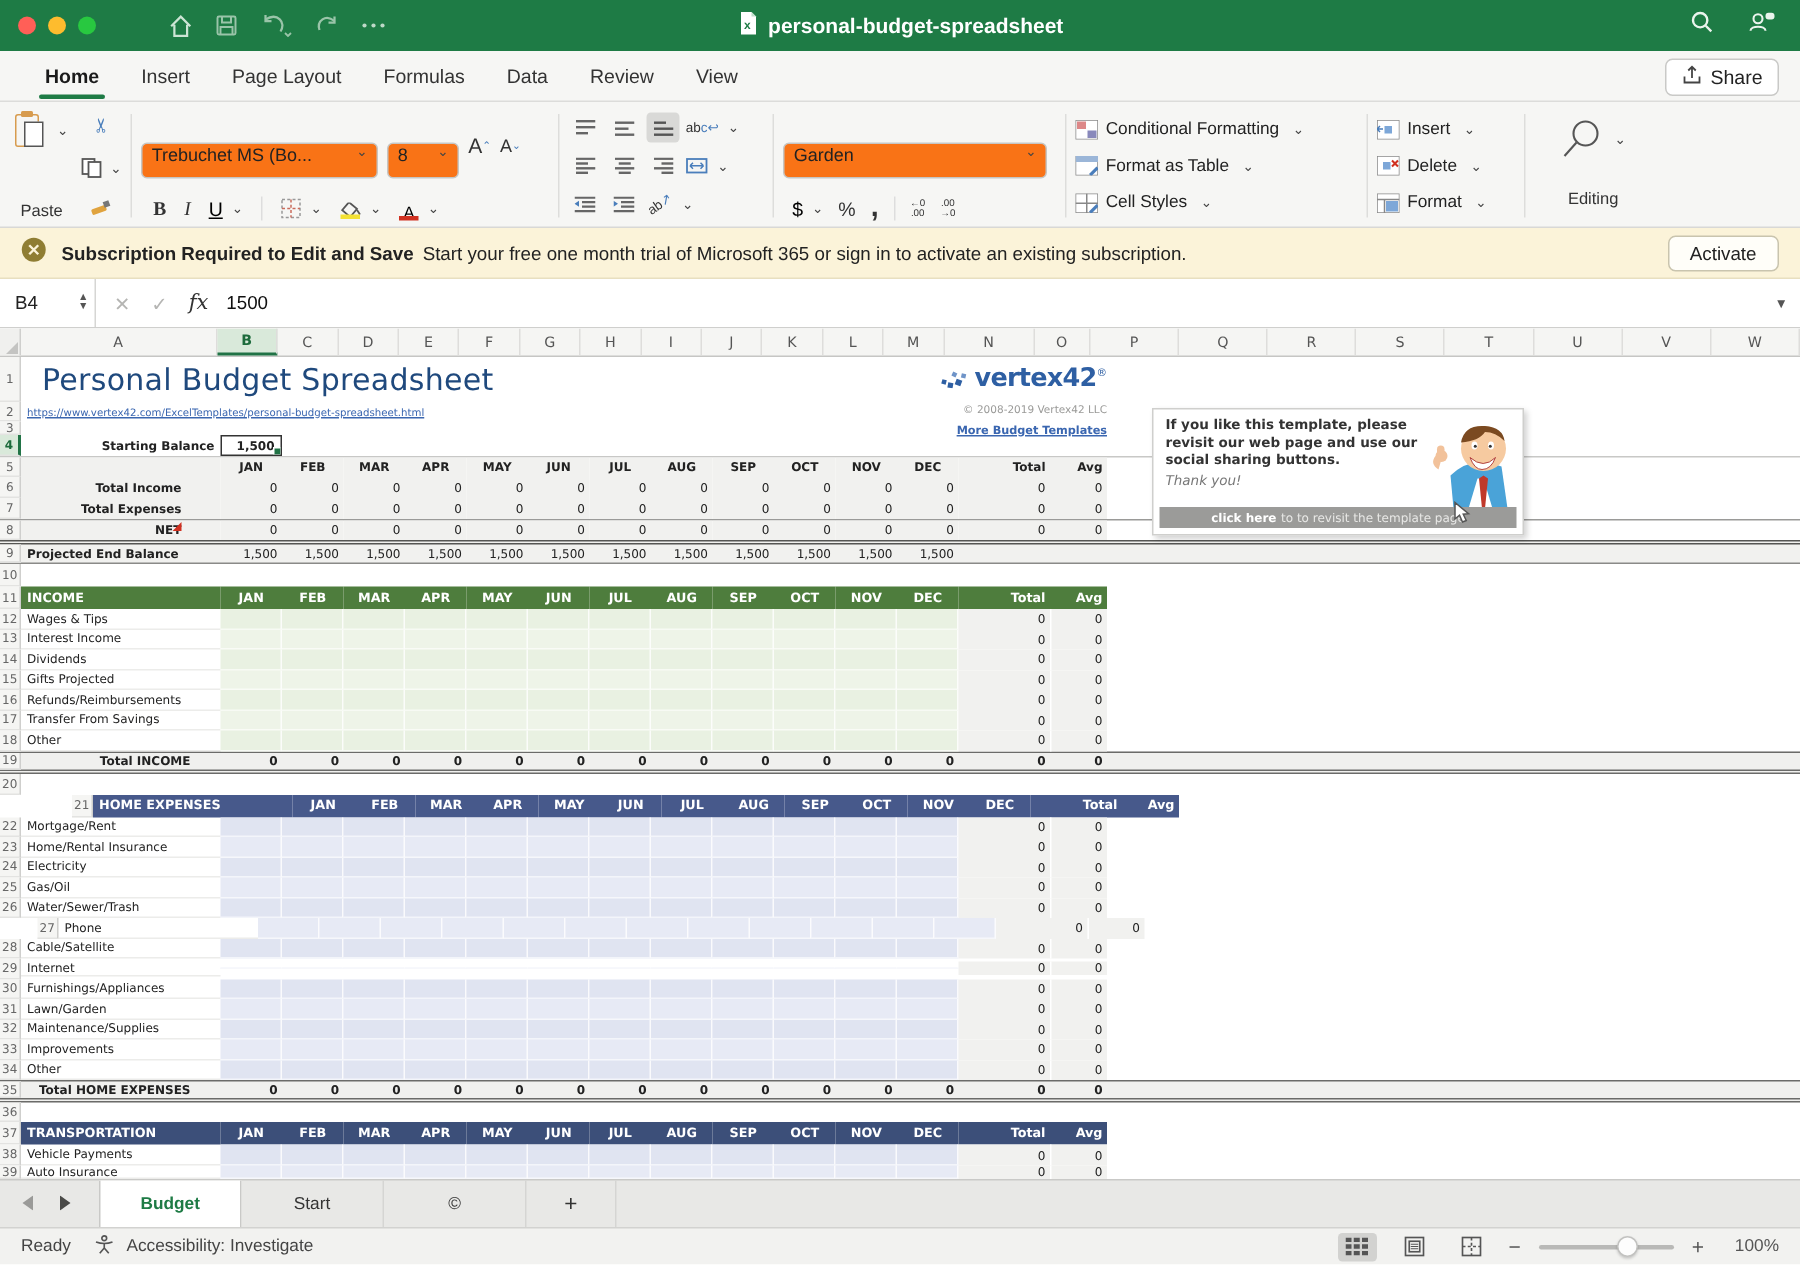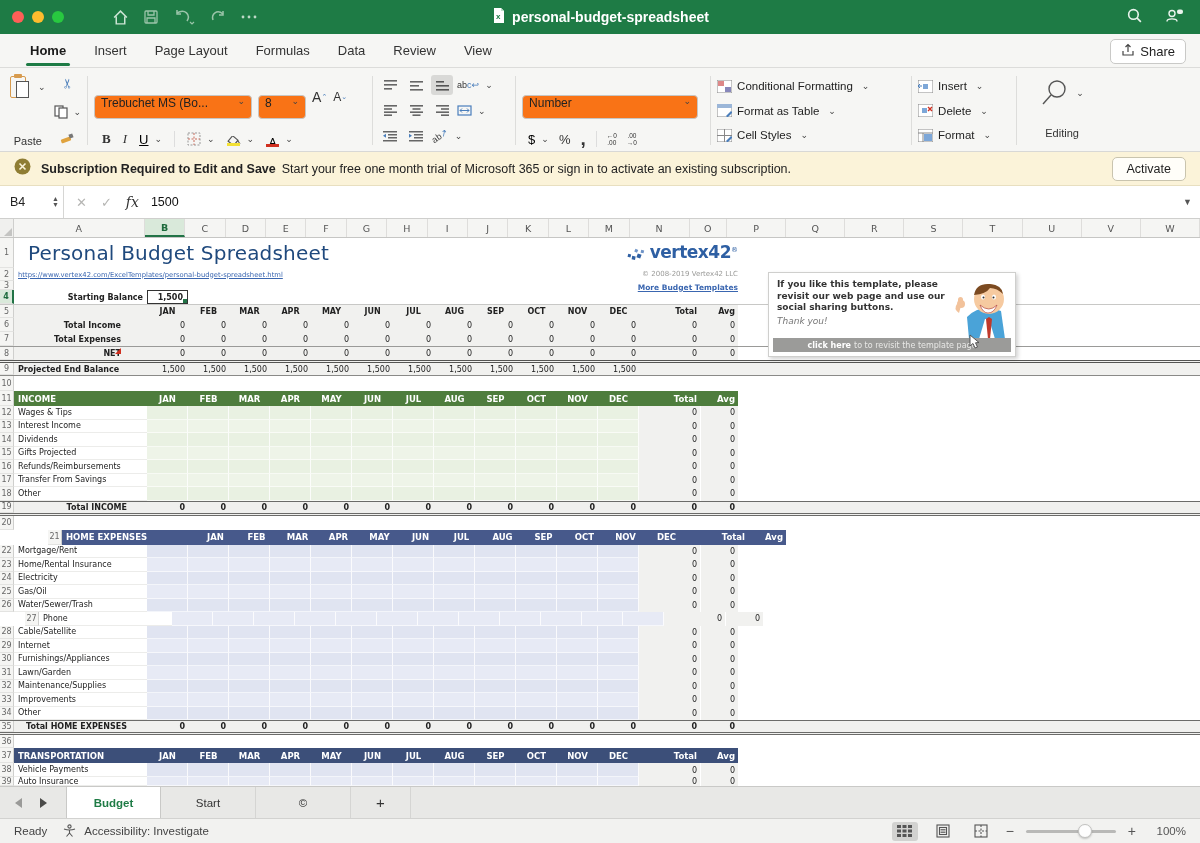--- a/index.html
+++ b/index.html
@@ -362,21 +362,21 @@
         <span class="rbtn">
             <span style="font-size:9px;color:#333;transform:rotate(-35deg);display:inline-block;">ab<span style="color:#4a7ebb;">↗</span></span>
             <span class="chev">⌄</span>
           </span>
       </div>
     </div>
     <div class="rdiv"></div>
 
     <div class="vstack" style="width:182px;">
       <div class="selbox" style="width:176px;">
-        <span>Number</span>
+        <span>Garden</span>
           <span class="chev">⌄</span>
       </div>
       <div style="display:flex;align-items:center;gap:10px;padding-left:6px;">
         <span class="rbtn">
             <span style="font-size:13px;">$</span>
             <span class="chev">⌄</span>
           </span>
         <span class="ric" style="font-size:13px;">%</span>
         <span class="ric" style="font-size:19px;font-weight:bold;line-height:8px;padding-top:0px;">,</span>
         <span style="width:1px;height:16px;background:#ddd;"></span>
@@ -932,21 +932,21 @@
           <div class="c " style="width: 41px; background: rgb(224, 228, 241); border-right: 1px solid rgba(255, 255, 255, 0.85); border-bottom: 1px solid rgba(255, 255, 255, 0.6);"></div>
           <div class="c " style="width: 41px; background: rgb(224, 228, 241); border-right: 1px solid rgba(255, 255, 255, 0.85); border-bottom: 1px solid rgba(255, 255, 255, 0.6);"></div>
           <div class="c " style="width: 41px; background: rgb(224, 228, 241); border-right: 1px solid rgba(255, 255, 255, 0.85); border-bottom: 1px solid rgba(255, 255, 255, 0.6);"></div>
           <div class="c " style="width: 41px; background: rgb(224, 228, 241); border-right: 1px solid rgba(255, 255, 255, 0.85); border-bottom: 1px solid rgba(255, 255, 255, 0.6);"></div>
           <div class="c " style="width: 41px; background: rgb(224, 228, 241); border-right: 1px solid rgba(255, 255, 255, 0.85); border-bottom: 1px solid rgba(255, 255, 255, 0.6);"></div>
           <div class="c " style="width: 41px; background: rgb(224, 228, 241); border-right: 1px solid rgba(255, 255, 255, 0.85); border-bottom: 1px solid rgba(255, 255, 255, 0.6);"></div>
           <div class="c " style="width: 41px; background: rgb(224, 228, 241); border-right: 1px solid rgba(255, 255, 255, 0.85); border-bottom: 1px solid rgba(255, 255, 255, 0.6);"></div>
           <div class="c r" style="width: 61px; background: rgb(241, 241, 239);">0</div>
           <div class="c r" style="width: 38px; background: rgb(241, 241, 239); border-left: 1px solid rgb(255, 255, 255);">0</div>
         </div>
-        <div class="srow " style="height: 13.5px;">
+        <div class="srow " style="height: 13.5px; align-items: center;">
           <div class="rn" style="width: 14px; height: 100%;">29</div>
           <div class="c lab" style="width: 133px; border-bottom: 1px solid rgb(236, 236, 234);">Internet</div>
           <div class="c " style="width: 41px; background: rgb(231, 234, 245); border-right: 1px solid rgba(255, 255, 255, 0.85); border-bottom: 1px solid rgba(255, 255, 255, 0.6);"></div>
           <div class="c " style="width: 41px; background: rgb(231, 234, 245); border-right: 1px solid rgba(255, 255, 255, 0.85); border-bottom: 1px solid rgba(255, 255, 255, 0.6);"></div>
           <div class="c " style="width: 41px; background: rgb(231, 234, 245); border-right: 1px solid rgba(255, 255, 255, 0.85); border-bottom: 1px solid rgba(255, 255, 255, 0.6);"></div>
           <div class="c " style="width: 41px; background: rgb(231, 234, 245); border-right: 1px solid rgba(255, 255, 255, 0.85); border-bottom: 1px solid rgba(255, 255, 255, 0.6);"></div>
           <div class="c " style="width: 41px; background: rgb(231, 234, 245); border-right: 1px solid rgba(255, 255, 255, 0.85); border-bottom: 1px solid rgba(255, 255, 255, 0.6);"></div>
           <div class="c " style="width: 41px; background: rgb(231, 234, 245); border-right: 1px solid rgba(255, 255, 255, 0.85); border-bottom: 1px solid rgba(255, 255, 255, 0.6);"></div>
           <div class="c " style="width: 41px; background: rgb(231, 234, 245); border-right: 1px solid rgba(255, 255, 255, 0.85); border-bottom: 1px solid rgba(255, 255, 255, 0.6);"></div>
           <div class="c " style="width: 41px; background: rgb(231, 234, 245); border-right: 1px solid rgba(255, 255, 255, 0.85); border-bottom: 1px solid rgba(255, 255, 255, 0.6);"></div>

